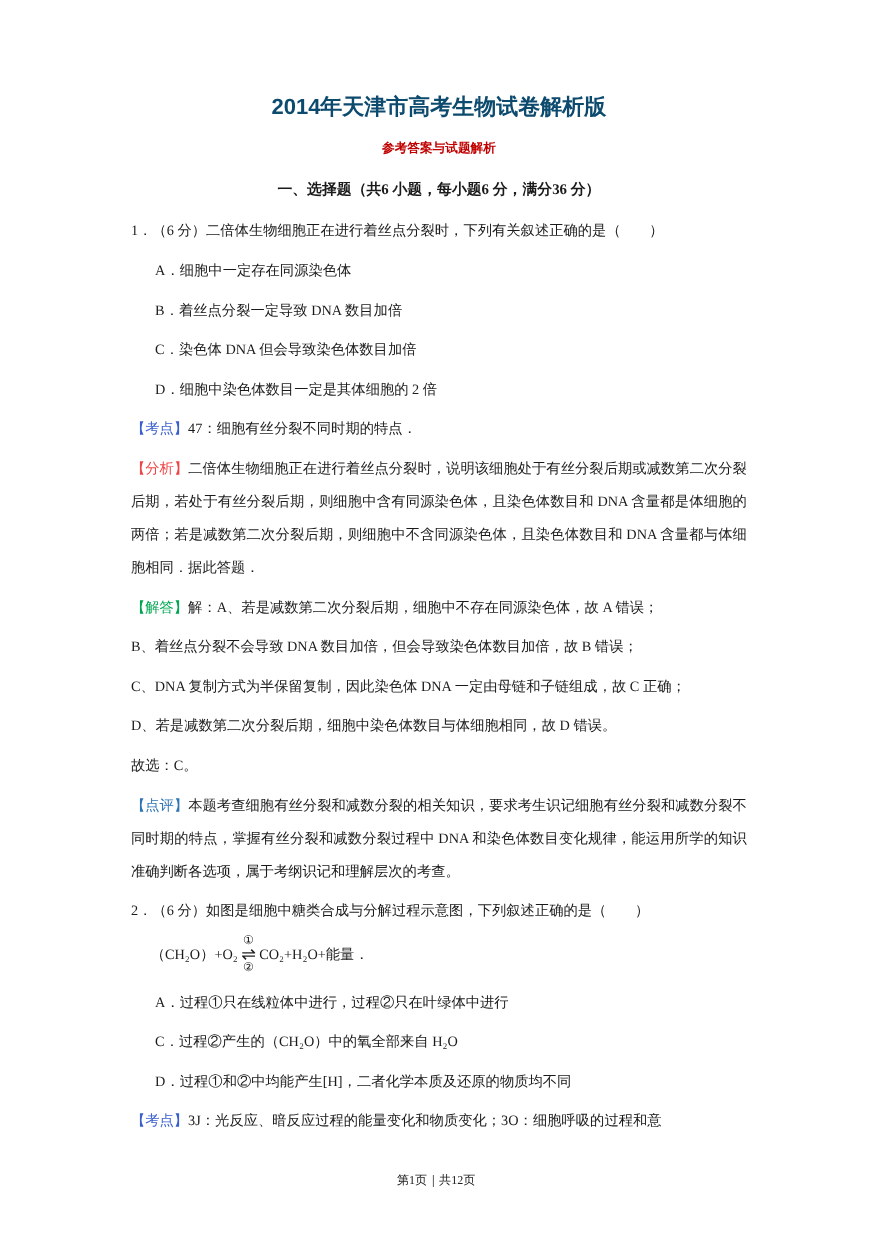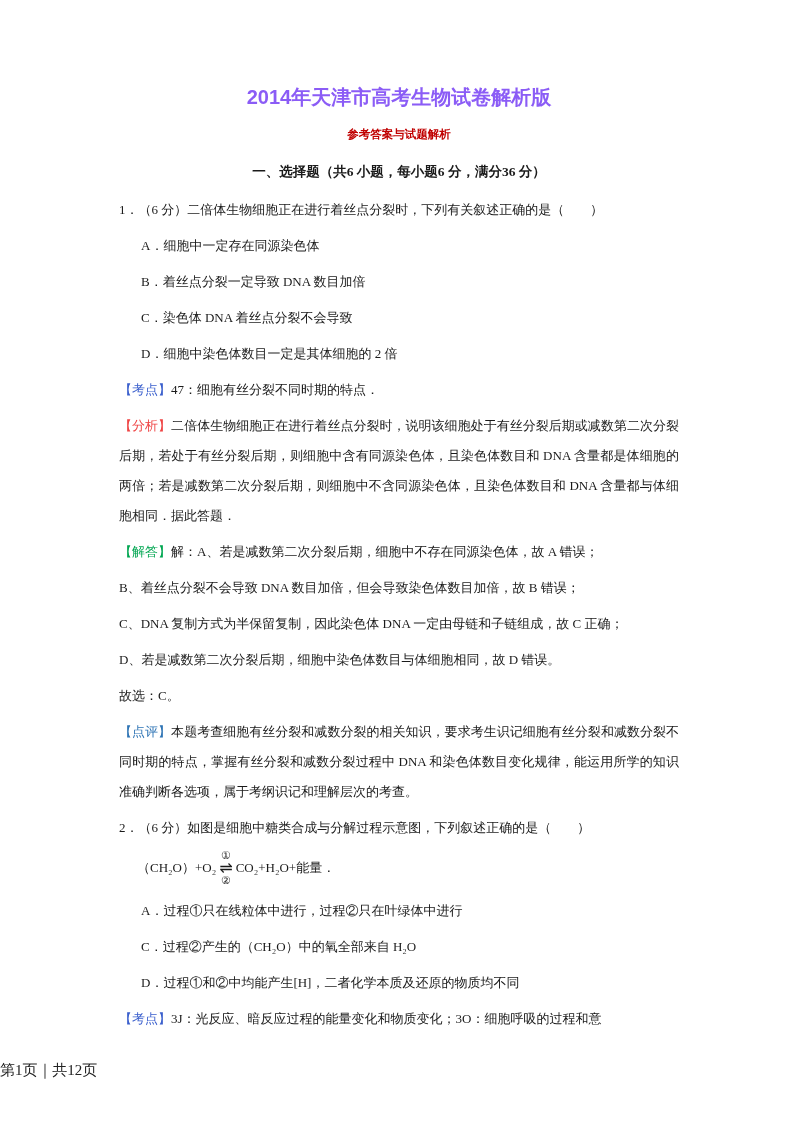--- a/index.html
+++ b/index.html
@@ -9,21 +9,21 @@
     position: relative;
     overflow: hidden;
     font-family: "Liberation Serif", "DejaVu Serif", serif;
     color: #1a1a1a;
   }
   .page { padding: 84px 110px 0 115px; }
 
   .title {
     margin: 0 0 16px;
     text-align: center;
-    color: #8b5cf6;
+    color: #0c4a6e;
     font-size: 20px;
     font-weight: bold;
     font-family: "Liberation Sans", "DejaVu Sans", sans-serif;
   }
   .subtitle {
     margin: 0 0 15px;
     text-align: center;
     color: #c00000;
     font-size: 11.5px;
     font-weight: bold;
@@ -70,38 +70,38 @@
   .arrows {
     font-size: 16px;
     line-height: 13px;
     font-family: "DejaVu Sans", sans-serif;
   }
 
   .footer {
     position: absolute;
     left: 0; right: 0;
     bottom: 42px;
-    text-align: left;
-    font-size: 15px;
+    text-align: center;
+    font-size: 11px;
     color: #222222;
   }
 </style>
 </head>
 <body>
 
 <div class="page">
 
   <h1 class="title">2014年天津市高考生物试卷解析版</h1>
   <div class="subtitle">参考答案与试题解析</div>
   <div class="section-heading">一、选择题（共6 小题，每小题6 分，满分36 分）</div>
 
   <p class="line sp">1．（6 分）二倍体生物细胞正在进行着丝点分裂时，下列有关叙述正确的是（　　）</p>
   <p class="line sp option">A．细胞中一定存在同源染色体</p>
   <p class="line sp option">B．着丝点分裂一定导致 DNA 数目加倍</p>
-  <p class="line sp option">C．染色体 DNA 着丝点分裂不会导致</p>
+  <p class="line sp option">C．染色体 DNA 但会导致染色体数目加倍</p>
   <p class="line sp option">D．细胞中染色体数目一定是其体细胞的 2 倍</p>
 
   <p class="line sp"><span class="lbl lbl-kaodian">【考点】</span><span>47：细胞有丝分裂不同时期的特点．</span></p>
 
   <p class="line sp"><span class="lbl lbl-fenxi">【分析】</span><span>二倍体生物细胞正在进行着丝点分裂时，说明该细胞处于有丝分裂后期或减数第二次分裂后期，若处于有丝分裂后期，则细胞中含有同源染色体，且染色体数目和 DNA 含量都是体细胞的两倍；若是减数第二次分裂后期，则细胞中不含同源染色体，且染色体数目和 DNA 含量都与体细胞相同．据此答题．</span></p>
 
   <p class="line sp"><span class="lbl lbl-jieda">【解答】</span><span>解：A、若是减数第二次分裂后期，细胞中不存在同源染色体，故 A 错误；</span></p>
   <p class="line sp">B、着丝点分裂不会导致 DNA 数目加倍，但会导致染色体数目加倍，故 B 错误；</p>
   <p class="line sp">C、DNA 复制方式为半保留复制，因此染色体 DNA 一定由母链和子链组成，故 C 正确；</p>
   <p class="line sp">D、若是减数第二次分裂后期，细胞中染色体数目与体细胞相同，故 D 错误。</p>

